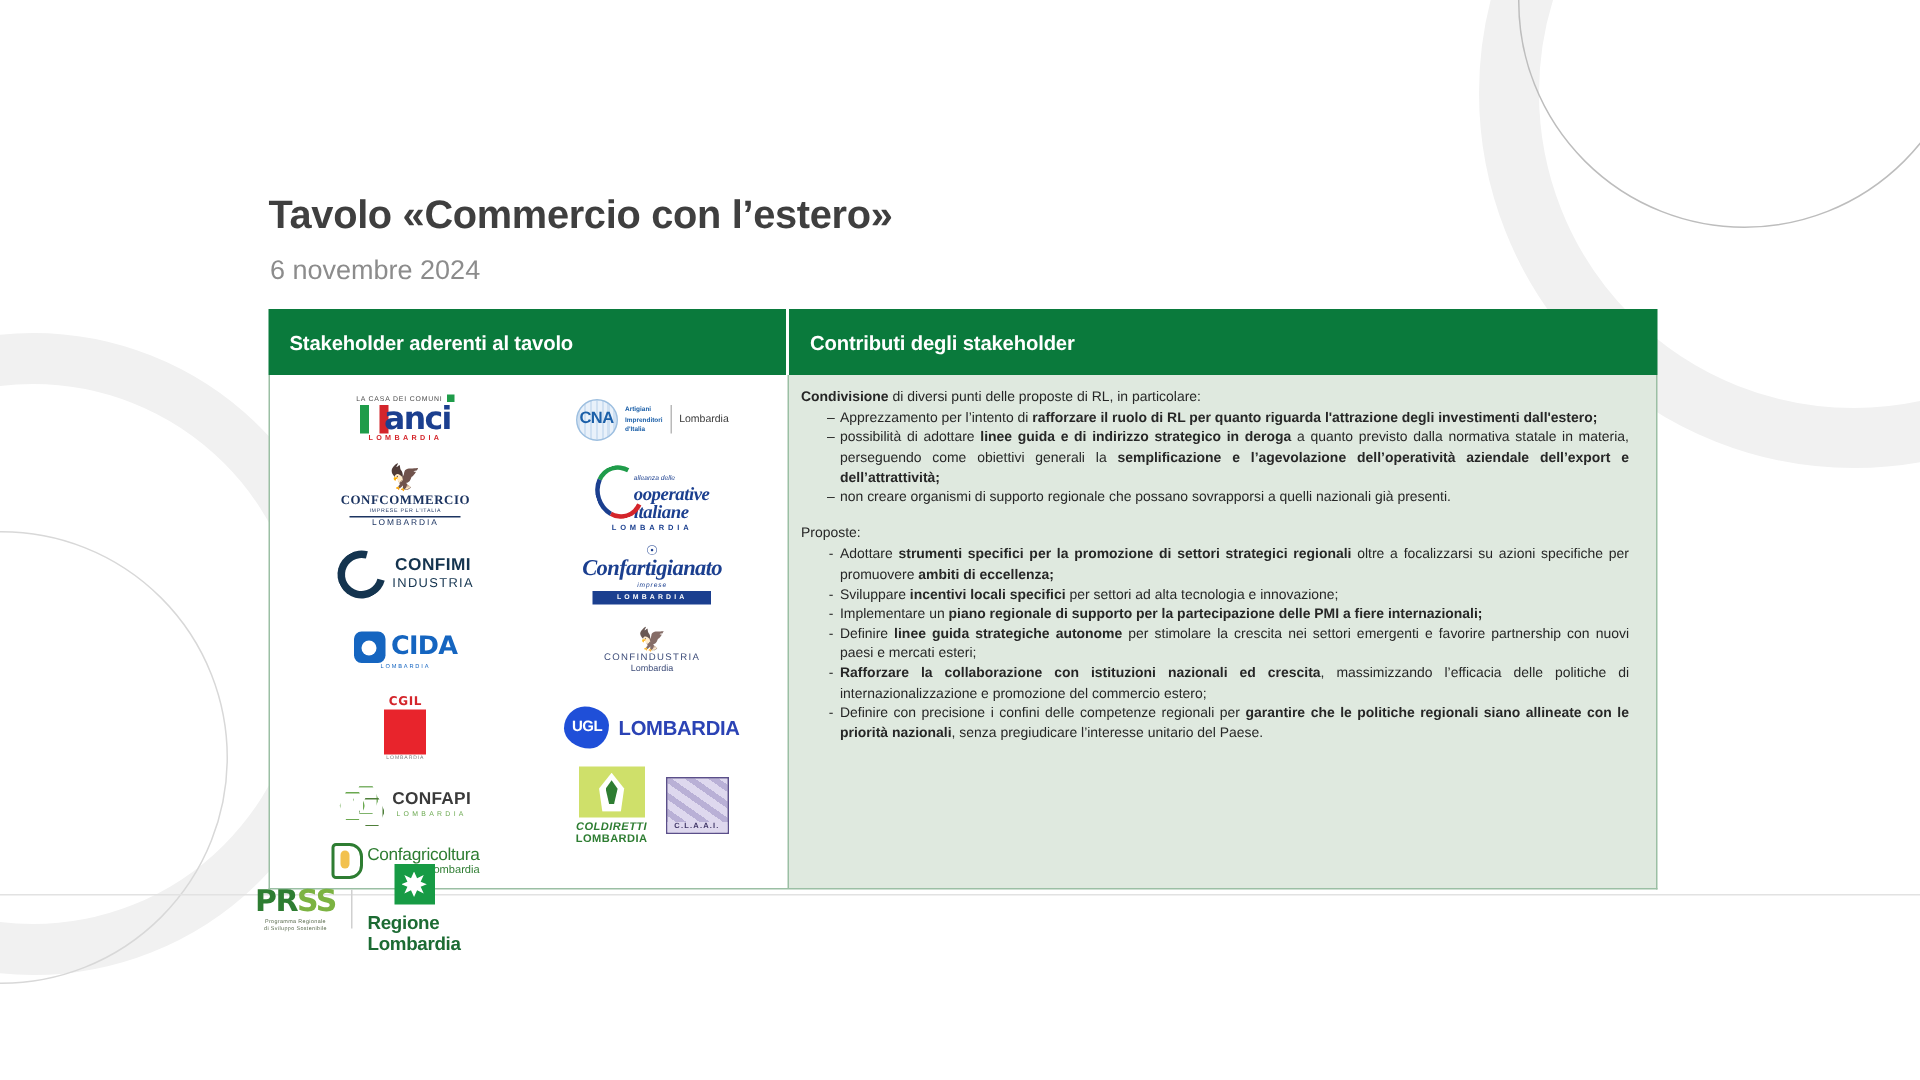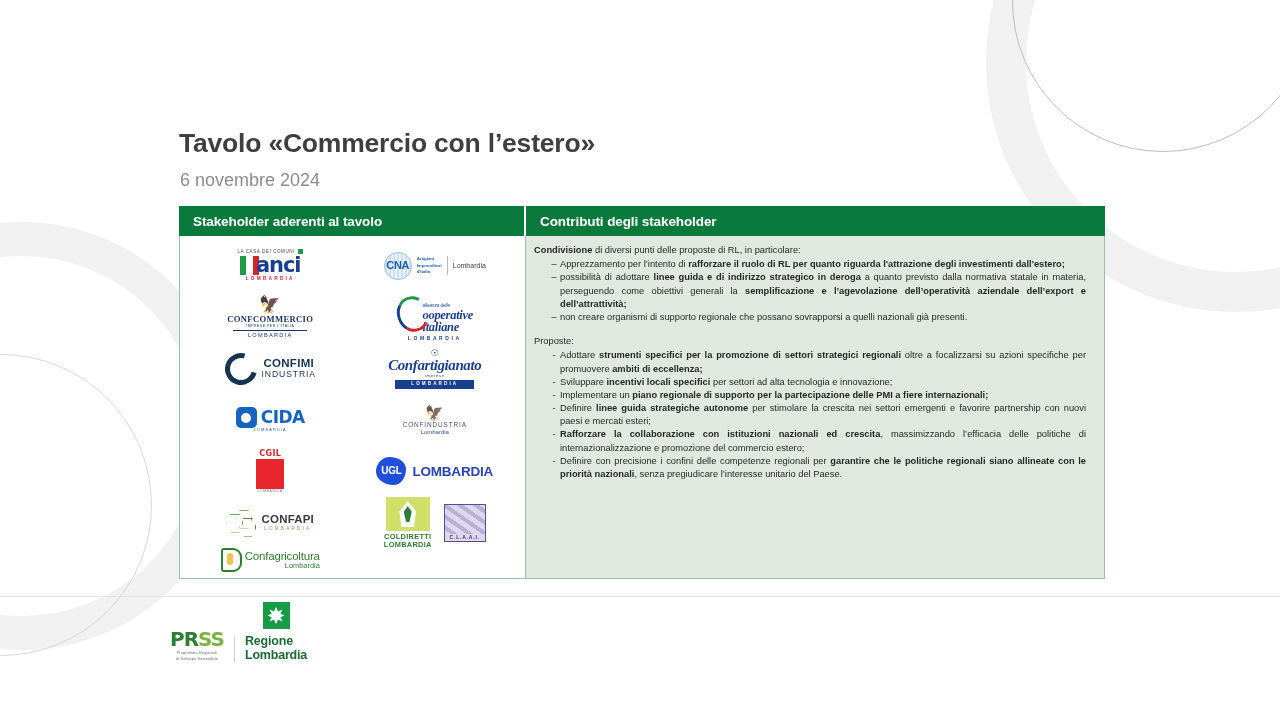--- a/index.html
+++ b/index.html
@@ -34,21 +34,21 @@
     position:absolute;left:179px;top:128px;
     font-size:26.5px;font-weight:bold;color:#3f3f3f;letter-spacing:-0.2px;
   }
   .subtitle{
     position:absolute;left:180px;top:170px;
     font-size:18px;color:#8c8c8c;
   }
 
   
   .table{position:absolute;left:179px;top:206px;width:926px;}
-  .thead{display:flex;height:30px;}
+  .thead{display:flex;height:44px;}
   .th{
     background:#0a7a3c;color:#ffffff;font-size:13.5px;font-weight:bold;
     display:flex;align-items:center;padding-left:14px;box-sizing:border-box;
     letter-spacing:-0.1px;
   }
   .th-left{width:347px;border-right:2px solid #ffffff;}
   .th-right{flex:1;}
   .tbody{display:flex;height:343px;border:1px solid #9bbfa4;border-top:none;box-sizing:border-box;}
   .td-left{
     width:346px;background:#ffffff;border-right:1px solid #9bbfa4;
@@ -183,33 +183,33 @@
   .cag-t{font-size:11.5px;color:#2e7d32;letter-spacing:-.2px;line-height:1.05;}
   .cag-s{font-size:7.4px;color:#2e7d32;text-align:right;}
 
   
   .cd-card{width:44px;height:34px;background:#cfe06a;display:flex;align-items:center;justify-content:center;}
   .cd-leaf{width:22px;height:26px;background:#ffffff;
            clip-path:polygon(50% 0,88% 40%,78% 100%,22% 100%,12% 40%);display:flex;
            align-items:center;justify-content:center;}
   .cd-leaf i{display:block;width:8px;height:16px;background:#2e7d32;
            clip-path:polygon(50% 0,100% 35%,70% 100%,30% 100%,0 35%);}
-  .cd-t1{font-size:7.4px;font-weight:bold;color:#2e7d32;letter-spacing:.3px;margin-top:2px;}
+  .cd-t1{font-size:7.4px;font-weight:bold;color:#2e7d32;letter-spacing:.3px;margin-top:2px;font-style:italic;}
   .cd-t2{font-size:7.4px;font-weight:bold;color:#2e7d32;letter-spacing:.3px;}
 
   
   .claai{width:40px;height:36px;border:1.4px solid #5b4f8a;background:
       repeating-linear-gradient(35deg,#b9b0d6 0 4px,#ded8ee 4px 9px);
       position:relative;display:flex;align-items:flex-end;justify-content:center;}
   .claai b{font-size:5px;color:#3f3566;letter-spacing:.8px;background:#ded8ee;
       width:100%;text-align:center;padding:1px 0;}
 
   
   .footer-rule{position:absolute;left:0;top:596px;width:1280px;height:1px;background:#e2e2e2;}
-  .footer{position:absolute;left:170px;top:602px;display:flex;align-items:flex-end;gap:10px;}
+  .footer{position:absolute;left:170px;top:576px;display:flex;align-items:center;gap:10px;}
   .prss{display:flex;flex-direction:column;align-items:center;}
   .prss-w{display:flex;align-items:center;font-size:20px;font-weight:bold;letter-spacing:-1px;
           font-family:"DejaVu Sans",sans-serif;line-height:1;}
   .prss-w .p1{color:#2e7d32;}
   .prss-w .p2{color:#7cb342;}
   .prss-sub{font-size:3.6px;color:#5a6b4e;letter-spacing:.25px;margin-top:2px;text-align:center;
             line-height:1.5;}
   .fdiv{width:1px;height:26px;background:#d0d0d0;}
   .rl{display:flex;align-items:center;gap:6px;flex-direction:column;}
   .rl-mark{width:27px;height:27px;background:#179b45;display:flex;align-items:center;justify-content:center;}

